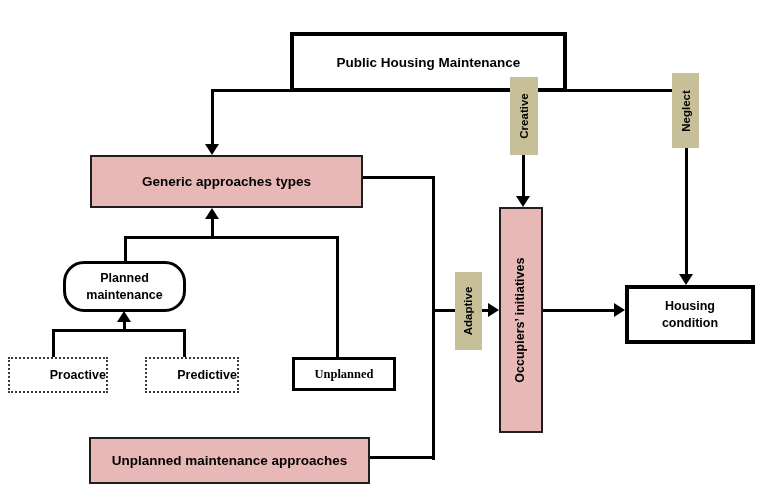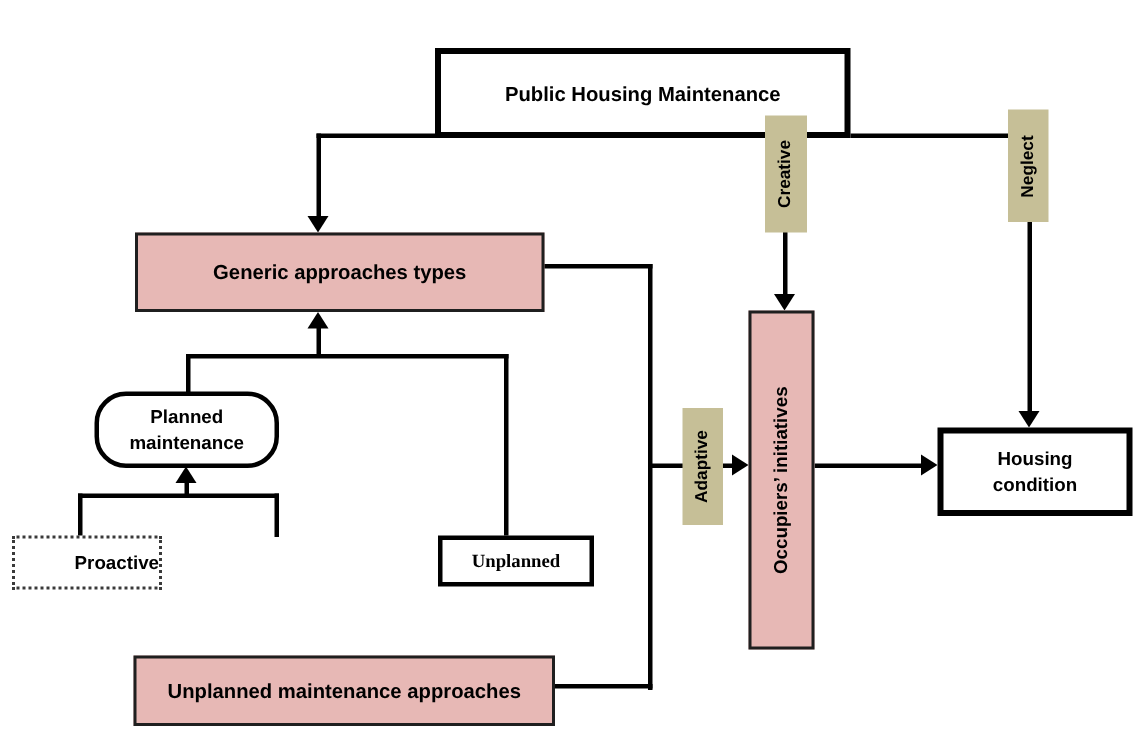--- a/index.html
+++ b/index.html
@@ -73,20 +73,23 @@
   </div>
 
   <div class="box med fs-md" style="left:63px;top:261px;width:123px;height:51px;padding:0 14px;border-radius:21px;">
     <span class="lbl">Planned maintenance</span>
   </div>
 
   <div class="box dottedbox fs-md" style="left:8px;top:357px;width:100px;height:36px;">
     <span class="lbl">Proactive</span>
   </div>
 
+  <div class="box dottedbox fs-md" style="left:145px;top:357px;width:94px;height:36px;">
+    <span class="lbl">Predictive</span>
+  </div>
 
   <div class="box med fs-md" style="left:292px;top:357px;width:104px;height:34px;font-family:Liberation Serif, serif;">
     <span class="lbl">Unplanned</span>
   </div>
 
   <div class="box pinkbox fs-lg" style="left:89px;top:437px;width:281px;height:47px;">
     <span class="lbl">Unplanned maintenance approaches</span>
   </div>
 
   <div class="box pinkbox" style="left:499px;top:207px;width:44px;height:226px;">

